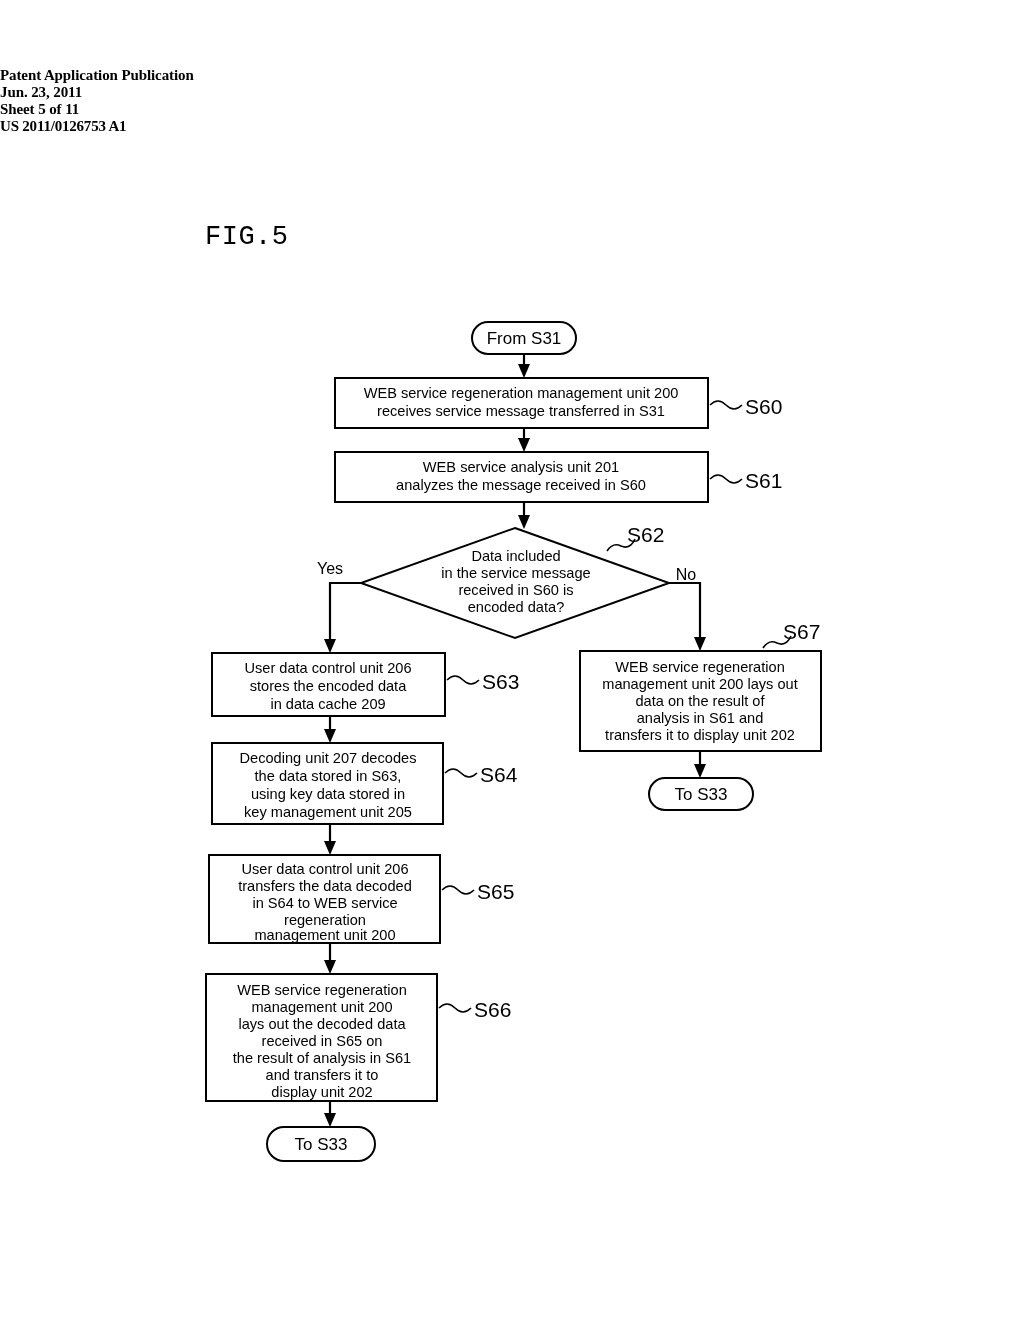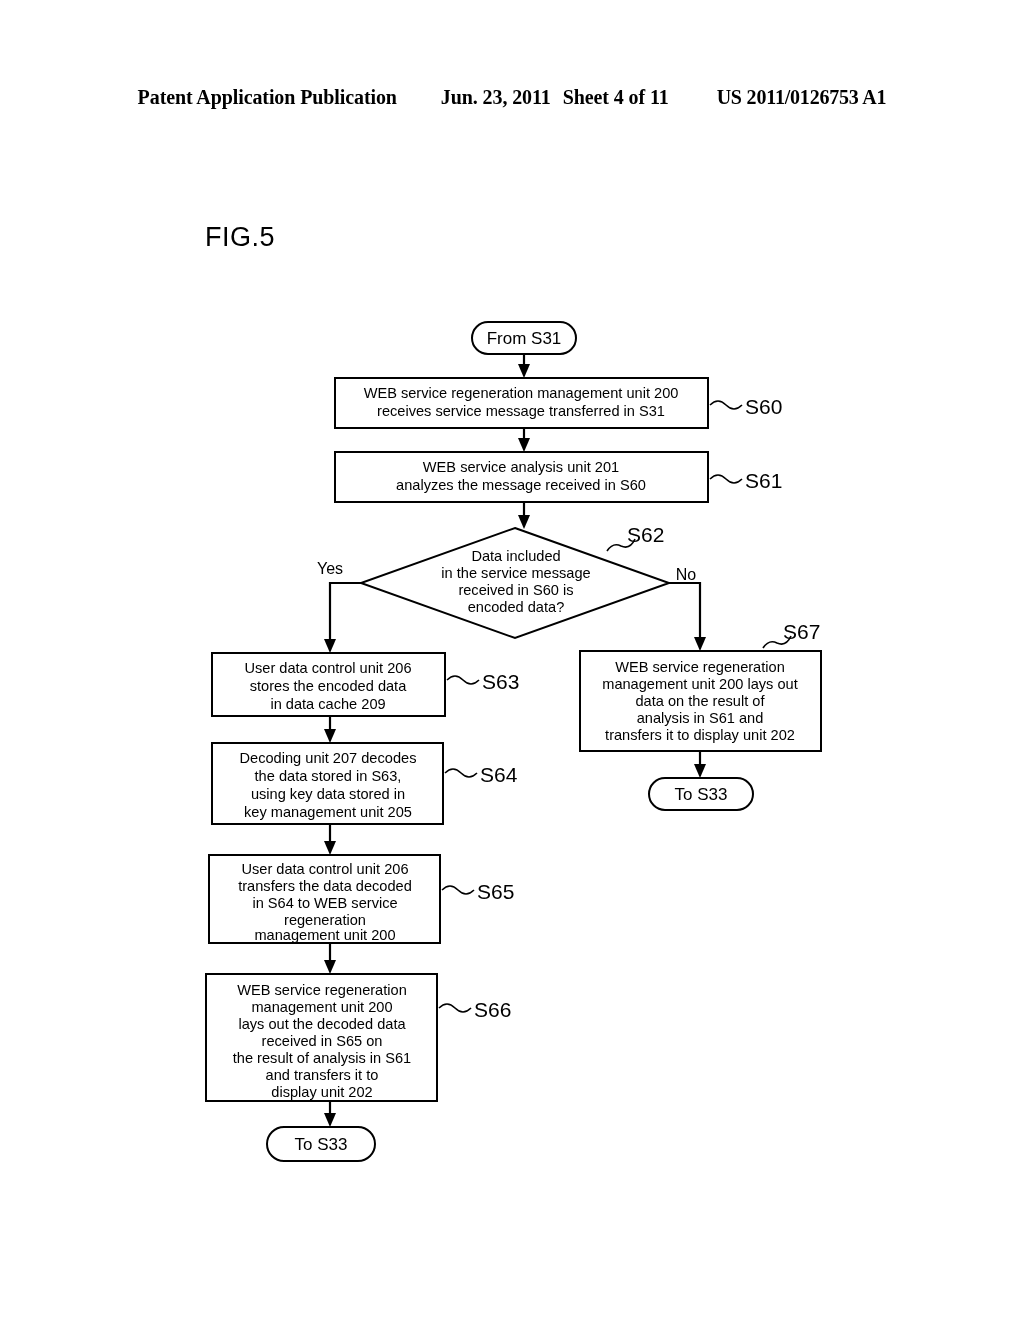--- a/index.html
+++ b/index.html
@@ -21,37 +21,38 @@
     position: absolute;
     top: 86px;
     left: 0;
     width: 1024px;
     height: 30px;
     display: flex;
     align-items: baseline;
     justify-content: center;
     font-family: "Liberation Serif", serif;
     font-weight: bold;
-    font-size: 20px;
+    font-size: 15px;
     letter-spacing: -0.1px;
     white-space: nowrap;
+    flex-direction: column;
   }
   .pub-header .h-pub    { margin-right: 44px; }
   .pub-header .h-date   { margin-right: 12px; }
   .pub-header .h-sheet  { margin-right: 48px; }
   .pub-header .h-num    { letter-spacing: -0.2px; }
 
   
   .fig-label {
     position: absolute;
     left: 205px;
     top: 222px;
     font-size: 27px;
     letter-spacing: 0.5px;
-    font-family: Liberation Sans, sans-serif;
+    font-family: Liberation Mono, monospace;
   }
 
   
   #flow {
     position: absolute;
     left: 0;
     top: 0;
     width: 1024px;
     height: 1320px;
   }
@@ -79,21 +80,21 @@
     stroke-width: 1.6;
     fill: none;
   }
 </style>
 </head>
 <body>
 
 <div class="pub-header">
   <span class="h-pub">Patent Application Publication</span>
   <span class="h-date">Jun. 23, 2011</span>
-  <span class="h-sheet">Sheet 4 of 11</span>
+  <span class="h-sheet">Sheet 5 of 11</span>
   <span class="h-num">US 2011/0126753 A1</span>
 </div>
 
 <div class="fig-label">FIG.5</div>
 
 <svg id="flow" viewBox="0 0 1024 1320">
 
   <g>
 
     <line class="conn" x1="524" y1="353" x2="524" y2="367"></line>

